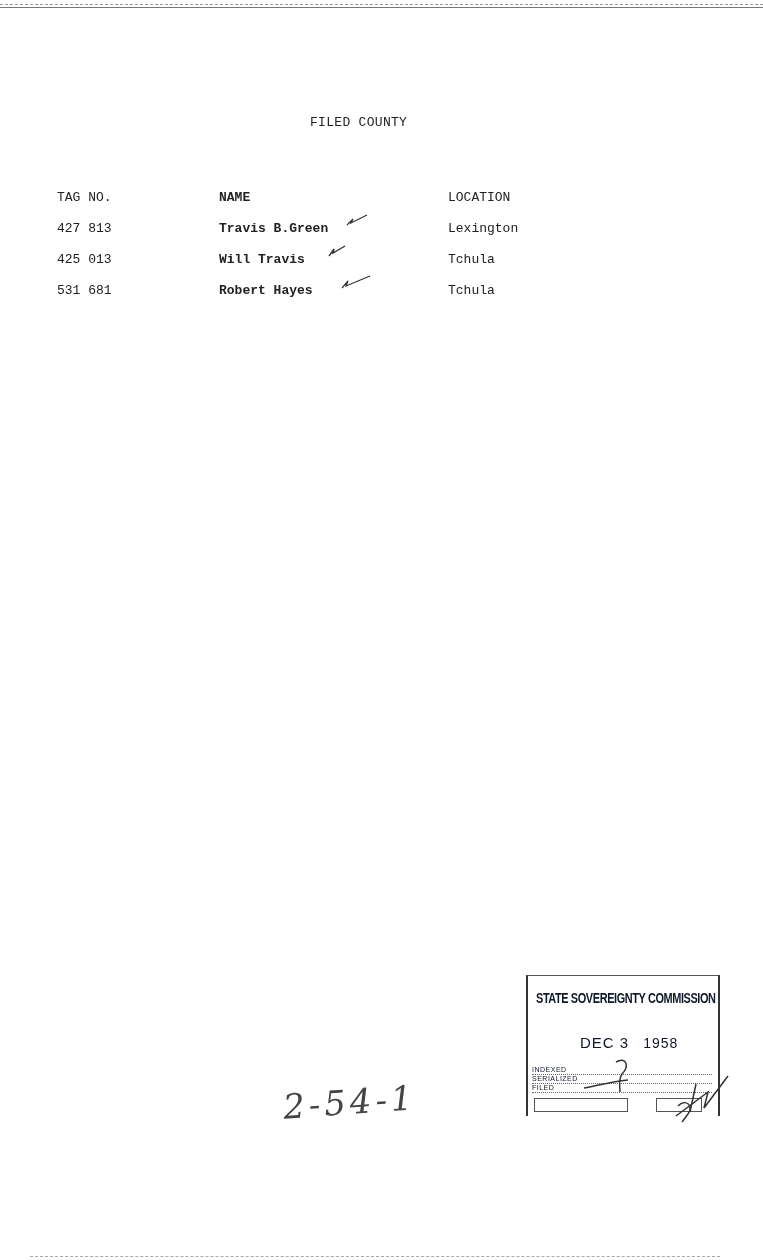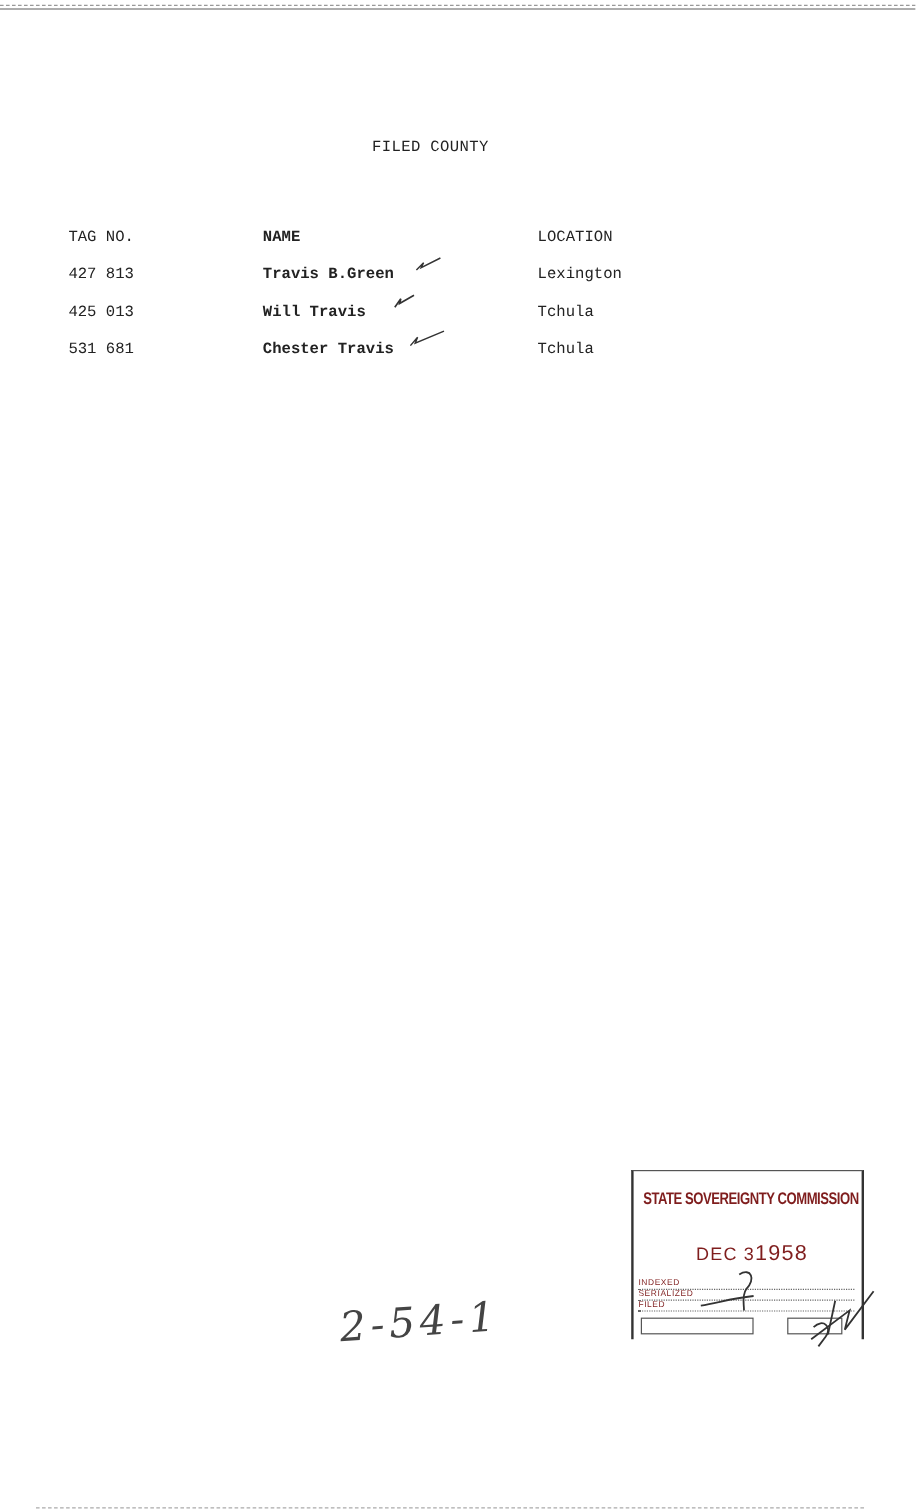--- a/index.html
+++ b/index.html
@@ -7,24 +7,24 @@
   .top-edge { position: absolute; left: 0; top: 4px; width: 763px; height: 2px; border-top: 1px dashed #999; border-bottom: 1px solid #777; }
   .bottom-edge { position: absolute; left: 30px; top: 1256px; width: 690px; height: 1px; border-top: 1px dashed #aaa; }
   .title { position: absolute; left: 310px; top: 115px; font-size: 13px; letter-spacing: 0.3px; }
   .table { position: absolute; left: 57px; top: 190px; font-size: 13px; }
   .row { position: relative; height: 31px; }
   .cell { position: absolute; top: 0; white-space: nowrap; }
   .c-tag { left: 0; }
   .c-name { left: 162px; font-weight: bold; }
   .c-loc { left: 379px; margin-left: 12px; }
   .check { position: absolute; top: -8px; width: 24px; height: 14px; }
-  .stamp { position: absolute; left: 526px; top: 975px; width: 190px; height: 140px; border-left: 2px solid #333; border-right: 2px solid #333; border-top: 1px solid #555; font-family: "Liberation Sans", "DejaVu Sans", sans-serif; color: #7f1d1d; }
+  .stamp { position: absolute; left: 526px; top: 975px; width: 190px; height: 140px; border-left: 2px solid #333; border-right: 2px solid #333; border-top: 1px solid #555; font-family: "Liberation Sans", "DejaVu Sans", sans-serif; color: #0f172a; }
   .stamp-title { position: absolute; left: 8px; top: 14px; font-size: 14px; letter-spacing: -0.5px; transform: scaleX(0.78); transform-origin: left; white-space: nowrap; font-weight: bold; width: 230px; }
   .stamp-date { position: absolute; left: 52px; top: 58px; font-size: 15px; letter-spacing: 1px; }
-  .stamp-date .yr { margin-left: 0; font-size: 18px; }
+  .stamp-date .yr { margin-left: 14px; font-size: 14px; }
   .stamp-lines { position: absolute; left: 4px; top: 90px; font-size: 7px; line-height: 8px; letter-spacing: 0.5px; }
   .stamp-lines div { width: 180px; border-bottom: 1px dotted #666; }
   .stamp-box1 { position: absolute; left: 6px; top: 122px; width: 92px; height: 12px; border: 1px solid #555; }
   .stamp-box2 { position: absolute; left: 128px; top: 122px; width: 44px; height: 12px; border: 1px solid #555; }
   .hand-num { position: absolute; left: 283px; top: 1082px; font-family: "DejaVu Serif", serif; font-style: italic; font-size: 34px; color: #444; letter-spacing: 4px; transform: rotate(-4deg); }
   .overlay { position: absolute; pointer-events: none; }
 </style>
 </head>
 <body>
 
@@ -49,21 +49,21 @@
   <div class="row">
     <span class="cell c-tag">425 013</span>
     <span class="cell c-name">Will Travis</span>
     <svg class="check" style="left:270px" viewBox="0 0 24 14">
         <path d="M2 12 L7 5 L6 9 L18 2" stroke="#333" stroke-width="1.4" fill="none"></path>
       </svg>
     <span class="cell c-loc">Tchula</span>
   </div>
   <div class="row">
     <span class="cell c-tag">531 681</span>
-    <span class="cell c-name">Chester Travis</span>
+    <span class="cell c-name">Robert Hayes</span>
     <svg class="check" style="left:283px;width:32px" viewBox="0 0 32 14">
         <path d="M2 13 L8 6 L6 11 L30 1" stroke="#333" stroke-width="1.2" fill="none"></path>
       </svg>
     <span class="cell c-loc">Tchula</span>
   </div>
 </div>
 
 <div class="stamp">
   <div class="stamp-title">STATE SOVEREIGNTY COMMISSION</div>
   <div class="stamp-date">

